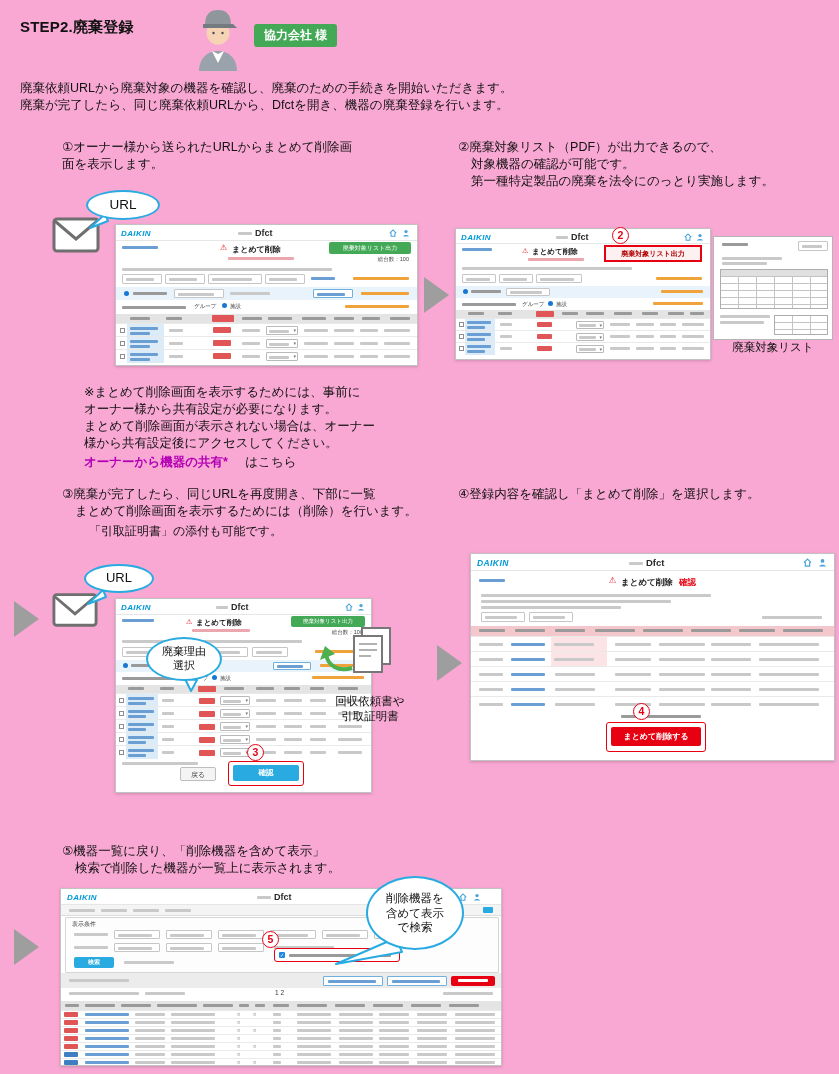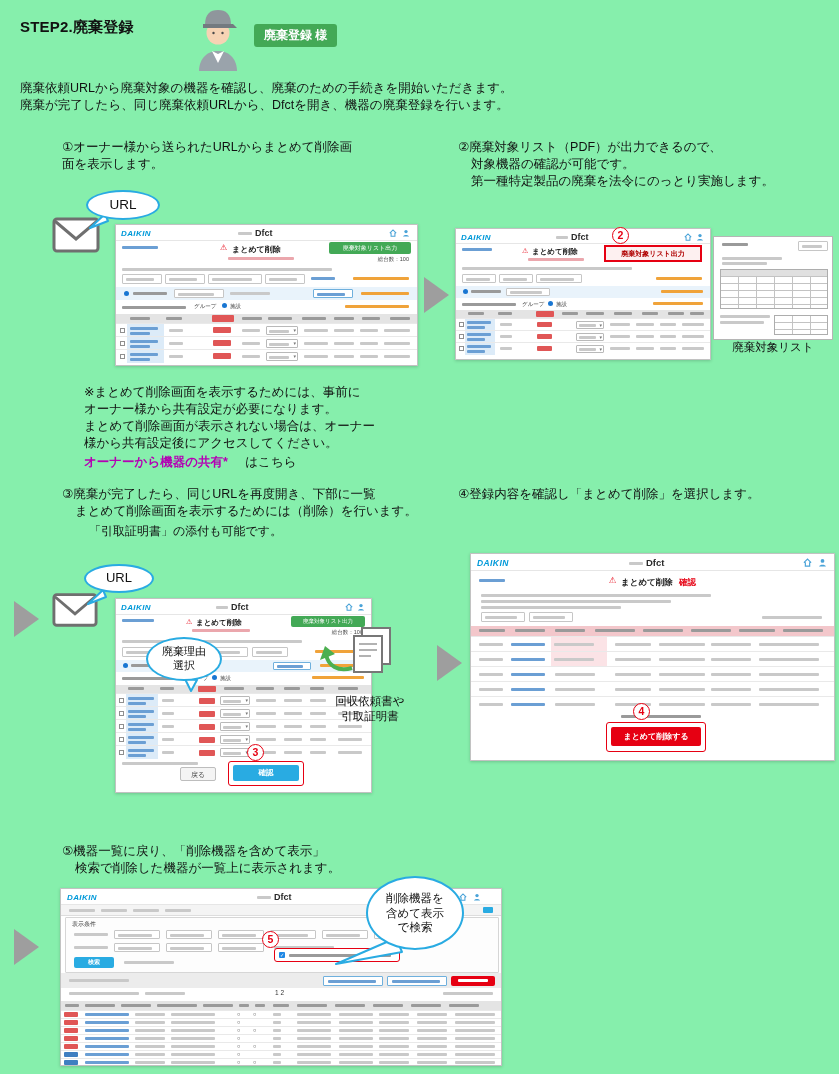--- a/index.html
+++ b/index.html
@@ -1,18 +1,18 @@
 <!DOCTYPE html>
 <html><head>
 <meta charset="utf-8">
 <style>
 *{margin:0;padding:0;box-sizing:border-box}
 html,body{background:#fff}
 body{font-family:"Liberation Sans","DejaVu Sans",sans-serif;color:#111}
-.page{position:relative;width:839px;height:1074px;background:#86efac;overflow:hidden}
+.page{position:relative;width:839px;height:1074px;background:#f9a8d4;overflow:hidden}
 .abs{position:absolute}
 .title{position:absolute;font-size:15px;font-weight:bold;letter-spacing:.2px;white-space:nowrap}
 .badge{position:absolute;background:#43a956;color:#fff;font-weight:bold;font-size:12px;padding:3px 10px;border-radius:3px;white-space:nowrap}
 .txtblock{position:absolute;font-size:12.5px;line-height:17px;white-space:nowrap}
 .txtblock .indent{padding-left:13px}
 .magenta{color:#b400b4;font-weight:bold}
 .bubble{position:absolute;border:2px solid #29abe2;background:#fff;border-radius:50%;display:flex;flex-direction:column;align-items:center;justify-content:center;text-align:center;z-index:6;line-height:1.25}
 .marker{position:absolute;width:17px;height:17px;border:1.6px solid #e60012;border-radius:50%;color:#e60012;font-weight:bold;font-size:10.5px;line-height:14px;text-align:center;background:#fff;z-index:7}
 .arrow-r{position:absolute;width:0;height:0;border-top:18px solid transparent;border-bottom:18px solid transparent;border-left:25px solid #9e9e9e}
 .mini{position:absolute;background:#fff;border:1px solid #c2c2c2;box-shadow:0 1px 3px rgba(0,0,0,.18);overflow:hidden}
@@ -63,21 +63,21 @@
   <svg class="abs" style="left:192px;top:5px" width="52" height="66" viewBox="0 0 52 66">
     <path d="M26 46 C13 46 7 56 7 66 L45 66 C45 56 39 46 26 46 Z" fill="#9aa3ab"></path>
     <path d="M20 46 L26 58 L32 46 L26 49 Z" fill="#ffffff"></path>
     <circle cx="26" cy="28" r="11.5" fill="#f6d3b4"></circle>
     <circle cx="21.5" cy="28" r="1.2" fill="#4a4a4a"></circle>
     <circle cx="30.5" cy="28" r="1.2" fill="#4a4a4a"></circle>
     <path d="M13 20 C13 9 18 5 26 5 C34 5 39 9 39 20 Z" fill="#8f969c"></path>
     <path d="M11 19 L41 19 L45 23 L11 23 Z" fill="#737a80"></path>
   </svg>
 
-  <div class="badge" style="left:254px;top:24px">廃棄登録 様</div>
+  <div class="badge" style="left:254px;top:24px">協力会社 様</div>
 
   <div class="txtblock" style="left:20px;top:80px">
     <div>廃棄依頼URLから廃棄対象の機器を確認し、廃棄のための手続きを開始いただきます。</div>
     <div>廃棄が完了したら、同じ廃棄依頼URLから、Dfctを開き、機器の廃棄登録を行います。</div>
   </div>
 
   <div class="txtblock" style="left:62px;top:139px">
     <div>①オーナー様から送られたURLからまとめて削除画</div>
     <div>面を表示します。</div>
   </div>

